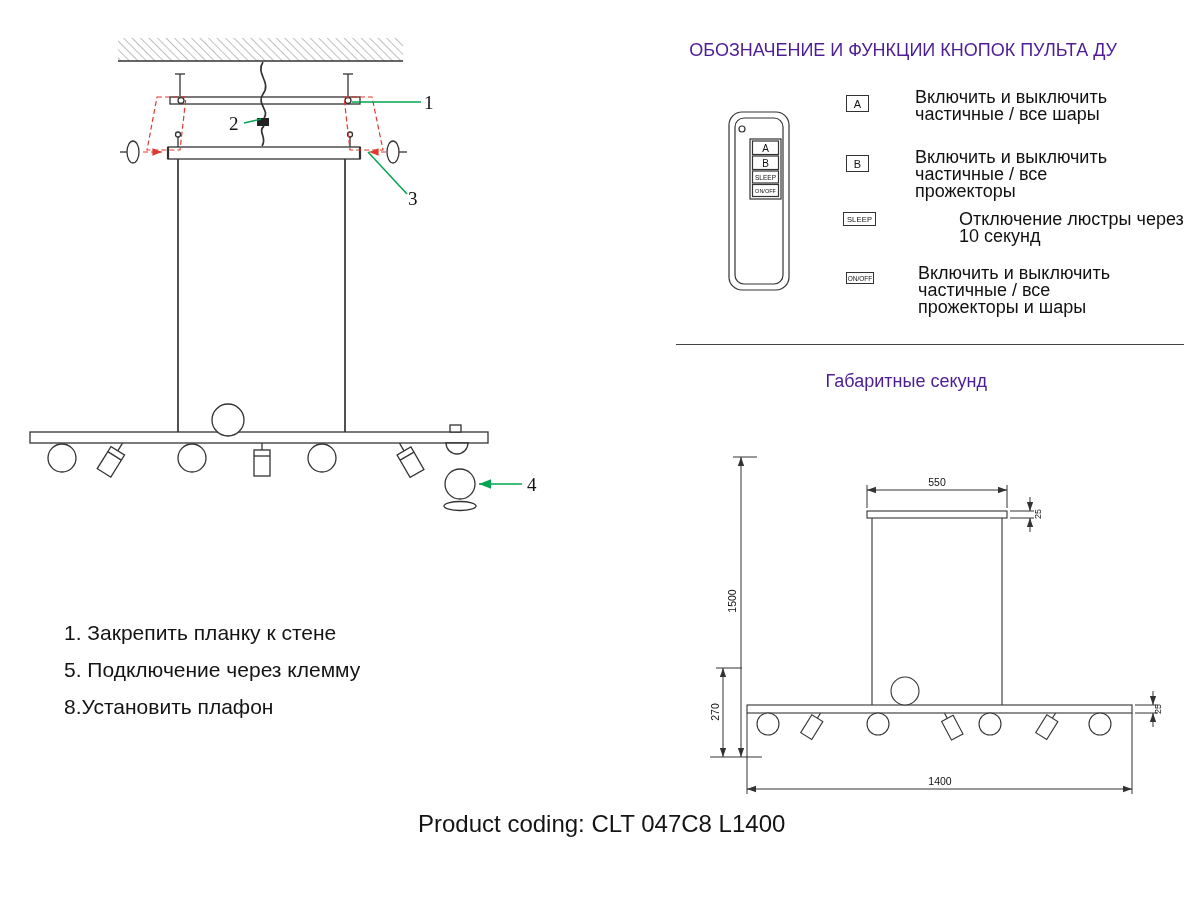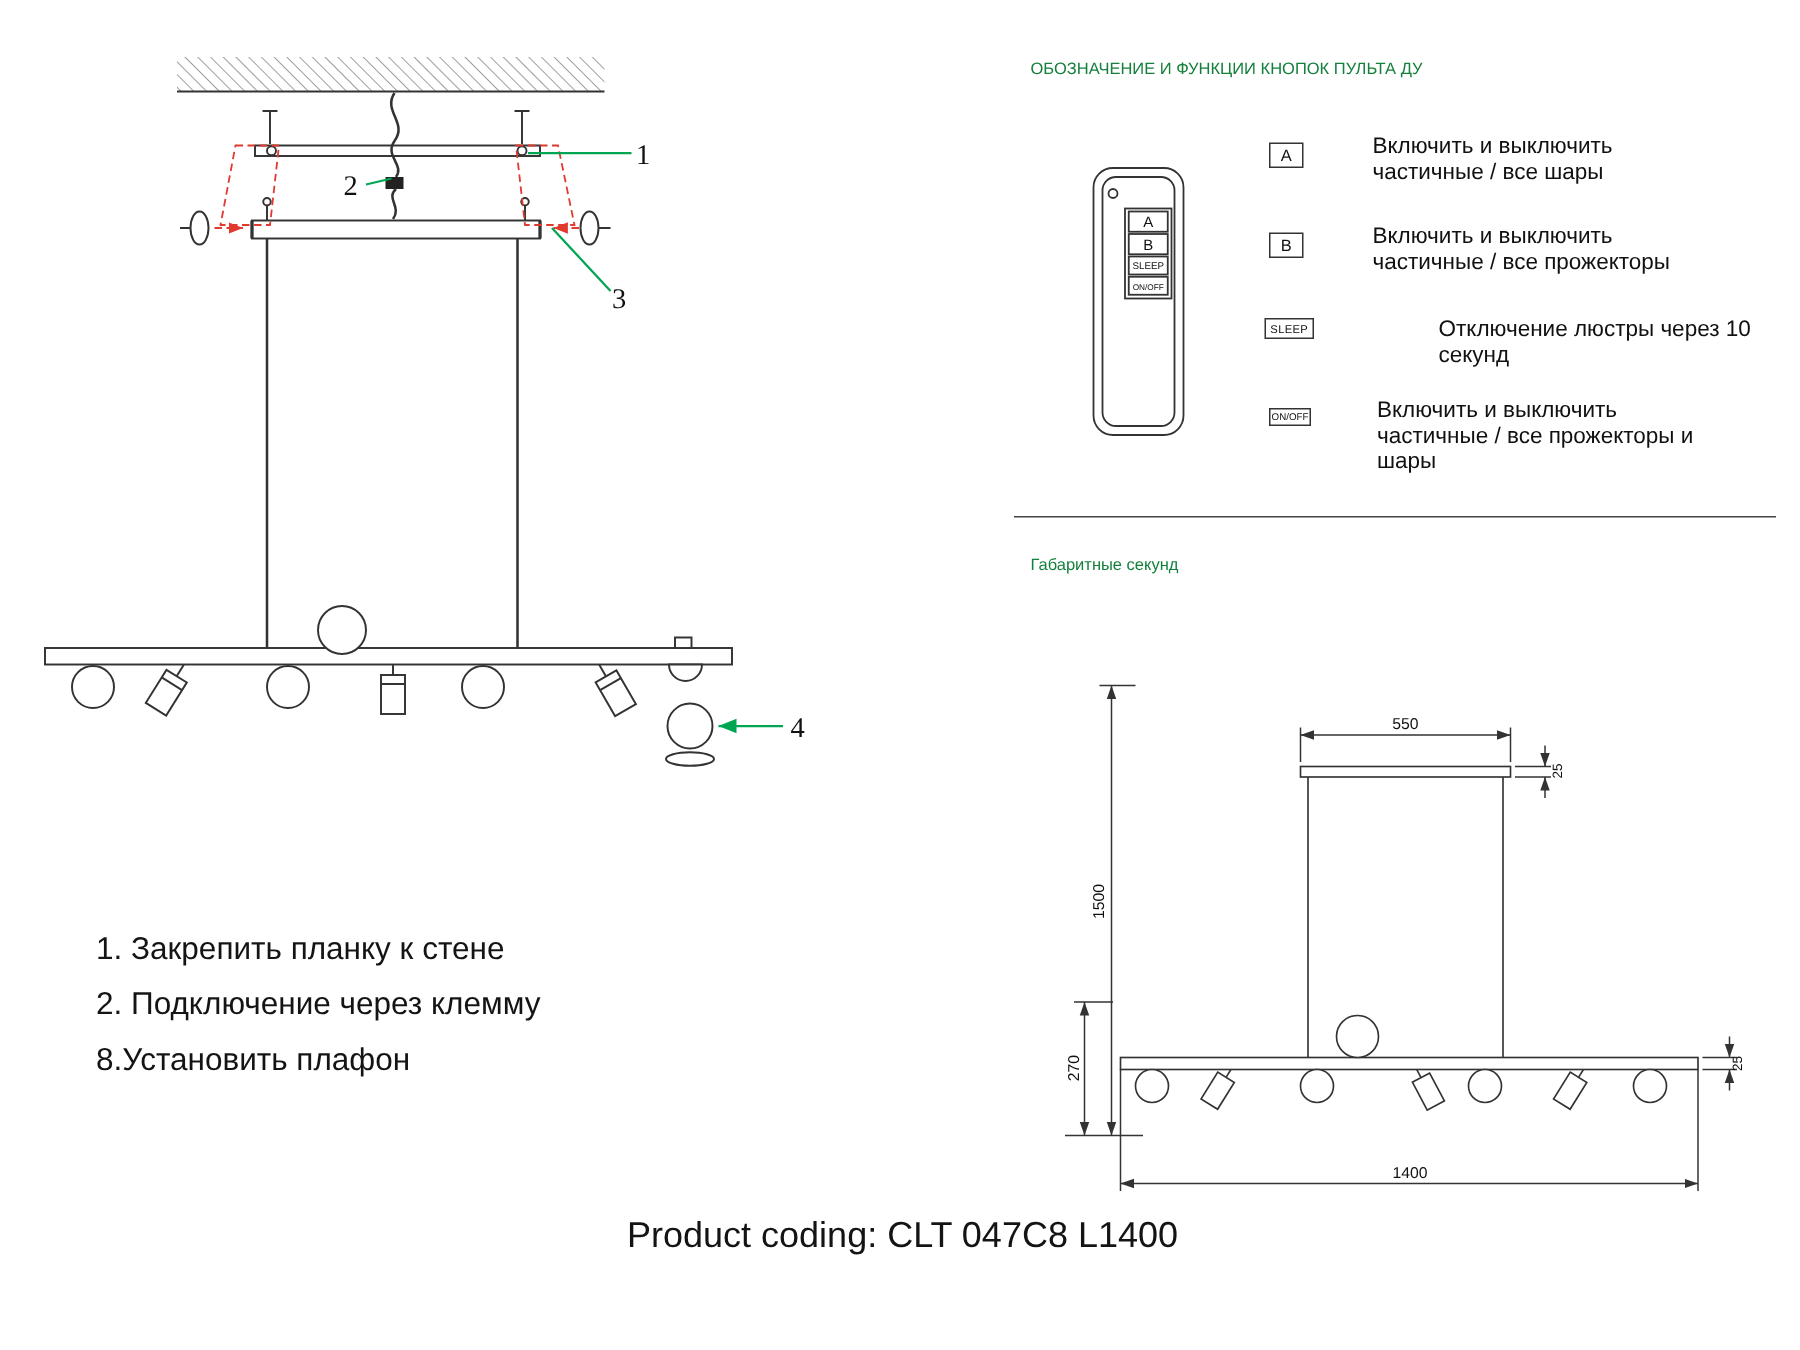--- a/index.html
+++ b/index.html
@@ -1,29 +1,29 @@
 <!DOCTYPE html>
 <html><head>
 <meta charset="utf-8">
 <style>
   html,body{margin:0;padding:0;}
   body{
     width:1200px;height:900px;position:relative;background:#ffffff;
     font-family:"Liberation Sans",sans-serif;color:#1a1a1a;overflow:hidden;
   }
   .abs{position:absolute;}
-  .section-title{font-size:11px;color:#15803d;}
+  .section-title{font-size:18px;color:#4c1d95;text-align:right;}
   .keybox{
     position:absolute;border:1.3px solid #333;background:#fff;color:#111;
     display:flex;align-items:center;justify-content:center;box-sizing:border-box;
   }
   .kb-ab{width:23px;height:17px;font-size:11px;}
   .kb-sleep{width:33px;height:14px;font-size:7.5px;letter-spacing:.2px;}
   .kb-onoff{width:28px;height:12px;font-size:6.5px;}
-  .desc{position:absolute;width:232px;font-size:15px;line-height:17px;color:#111;}
+  .desc{position:absolute;width:232px;font-size:18px;line-height:17px;color:#111;}
   .divider{position:absolute;height:1px;background:#444;}
   .instr{font-size:21px;line-height:37px;color:#141414;}
   .product{font-size:24px;color:#141414;}
 </style>
 </head>
 <body>
 
 <svg class="abs" style="left:0;top:0" width="1200" height="900" viewBox="0 0 1200 900">
   <defs>
     <pattern id="hatch" width="6" height="6" patternUnits="userSpaceOnUse" patternTransform="rotate(-45)">
@@ -229,17 +229,17 @@
 
 <span class="keybox kb-onoff" style="left:846px;top:272px">ON/OFF</span>
 <div class="desc" style="left:918px;top:265px">Включить и выключить частичные / все прожекторы и шары</div>
 
 <div class="divider" style="left:676px;top:344px;width:508px"></div>
 
 <div class="abs section-title" style="left:687px;top:371px;width:300px">Габаритные секунд</div>
 
 <div class="abs" style="left:64px;top:614px">
   <div class="instr">1. Закрепить планку к стене</div>
-  <div class="instr">2. Подключение через клемму</div>
+  <div class="instr">5. Подключение через клемму</div>
   <div class="instr">8.Установить плафон</div>
 </div>
 
 <div class="abs product" style="left:418px;top:810px">Product coding: CLT 047C8 L1400</div>
 
 </body></html>

